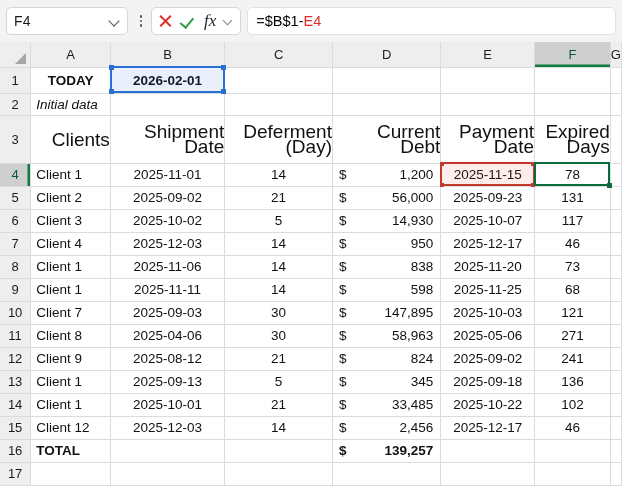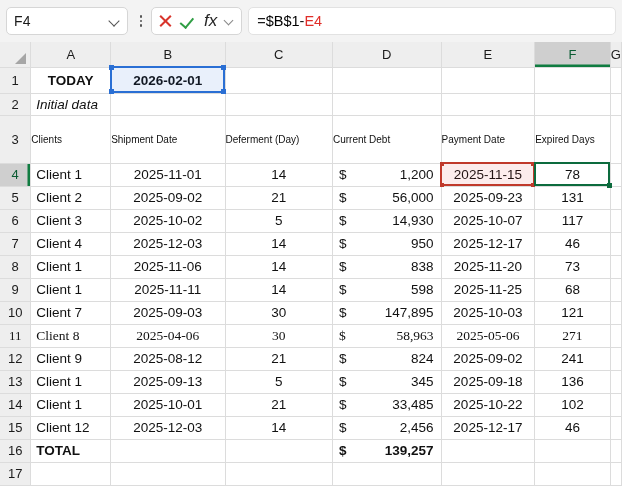--- a/index.html
+++ b/index.html
@@ -69,21 +69,21 @@
   .ic-x::after  { transform: rotate(-45deg); }
   .ic-check::before {
     content: ""; position: absolute;
     left: 2px; top: 1.5px;
     width: 6px; height: 10.5px;
     border-right: 2px solid #2f9e44;
     border-bottom: 2px solid #2f9e44;
     transform: rotate(40deg);
   }
   #fx-label {
-    font-family: Liberation Sans, sans-serif;
+    font-family: Liberation Serif, serif;
     font-style: italic; font-size: 17px;
     color: #262626; line-height: 1;
     padding-bottom: 2px;
   }
   #fx-chev { width: 10px; height: 10px; position: relative; }
   #fx-chev::before {
     content: ""; position: absolute; left: 0; top: 1px;
     width: 6px; height: 6px;
     border-right: 1.3px solid #888;
     border-bottom: 1.3px solid #888;
@@ -182,22 +182,22 @@
   .ital { font-style: italic; }
 
   
   .money { display: flex; align-items: center; padding: 0 7px 0 6px; }
   .money .sym { flex: 0 0 auto; }
   .money .val { flex: 1; text-align: right; }
 
   
   td.hdr3 {
     font-weight: bold;
-    text-align: left;
-    font-size: 10px;
+    text-align: right;
+    font-size: 19px;
     line-height: 15px;
     vertical-align: middle;
   }
 
   
   .ovl { position: absolute; pointer-events: none; }
   .sel-green {
     border: 2px solid #0c6b3d;
     background: transparent;
   }
@@ -516,21 +516,21 @@
           <td>
             <span class="cc ac">2025-10-03</span>
           </td>
           <td>
             <span class="cc ac">121</span>
           </td>
           <td>
             <span class="cc al"></span>
           </td>
         </tr>
-        <tr style="height: 23px; font-family: Liberation Serif, serif;">
+        <tr style="height: 23px;">
           <td class="rowhead">11</td>
           <td>
             <span class="cc al">Client 8</span>
           </td>
           <td>
             <span class="cc ac">2025-04-06</span>
           </td>
           <td>
             <span class="cc ac">30</span>
           </td>

